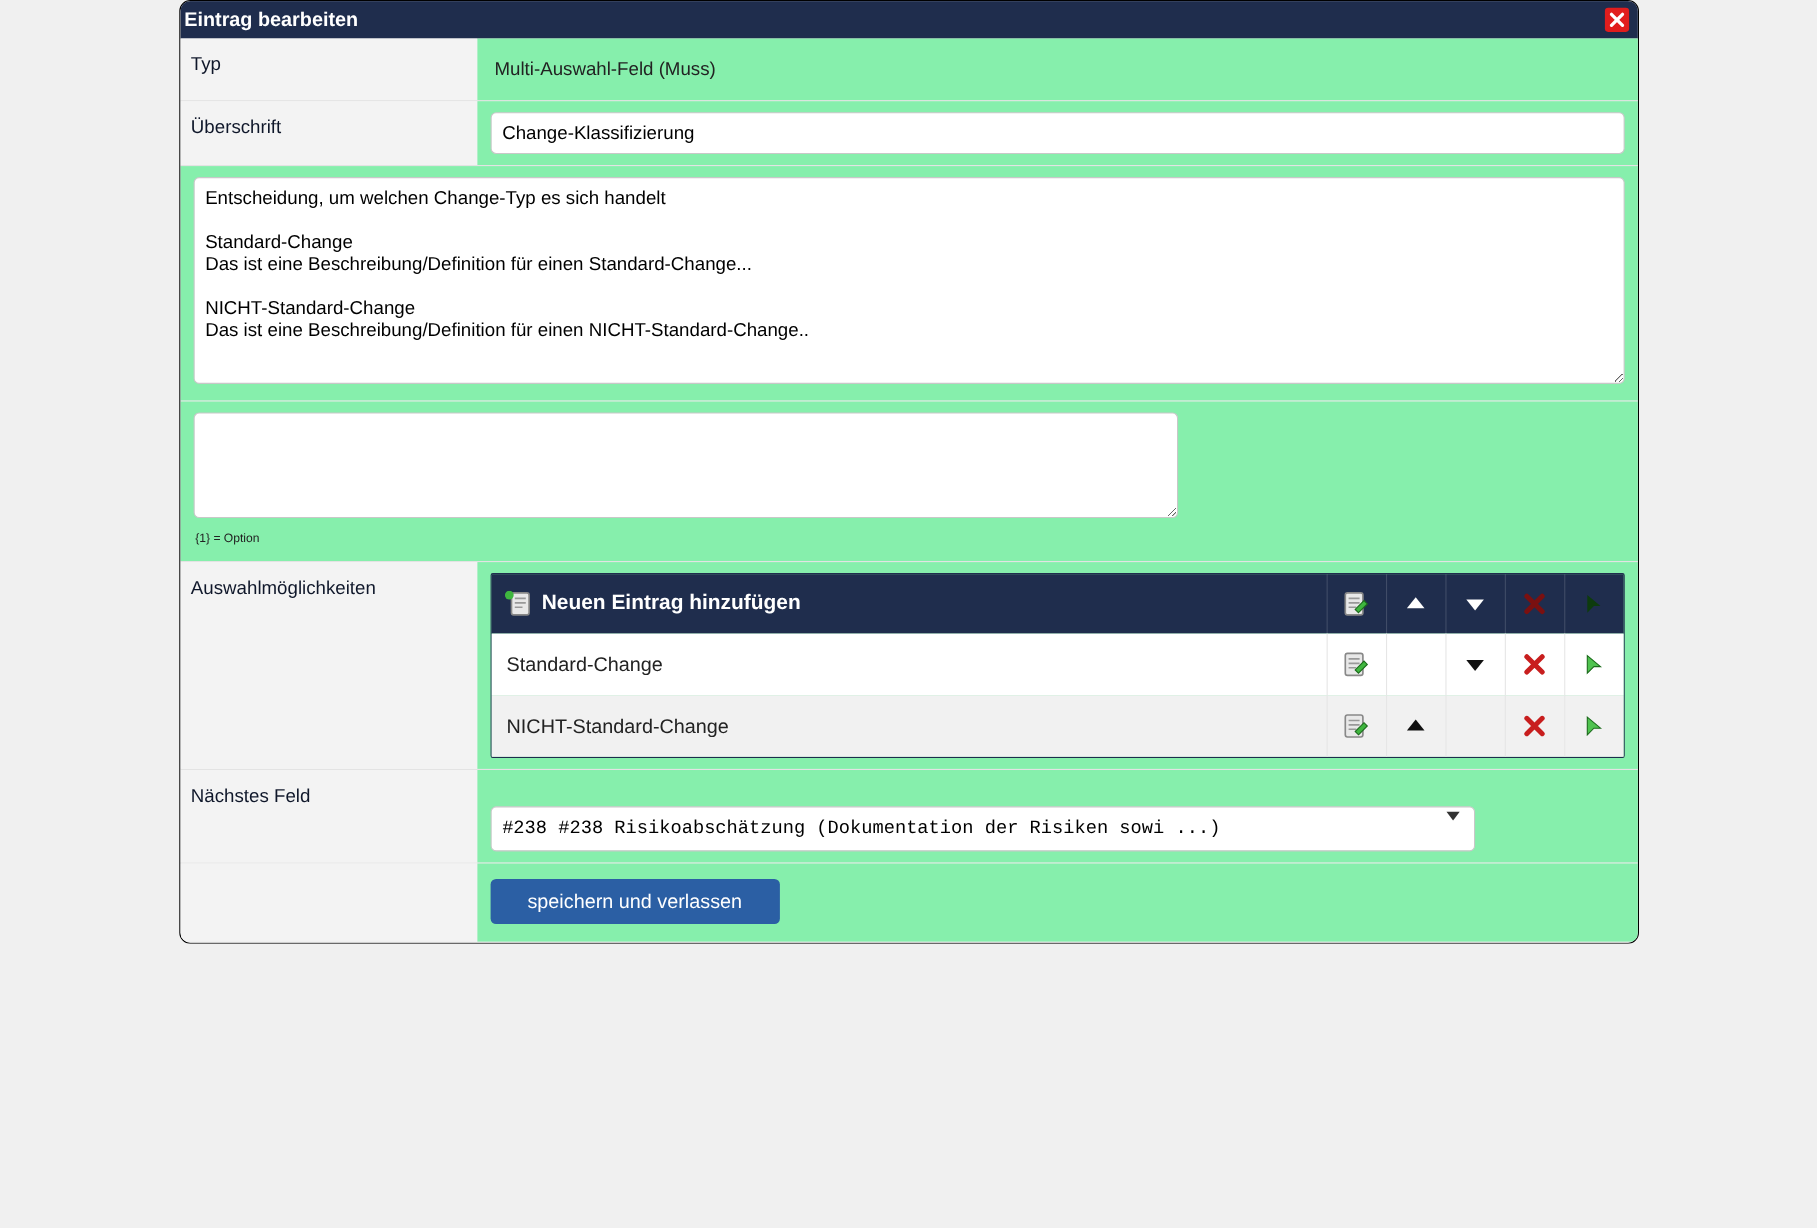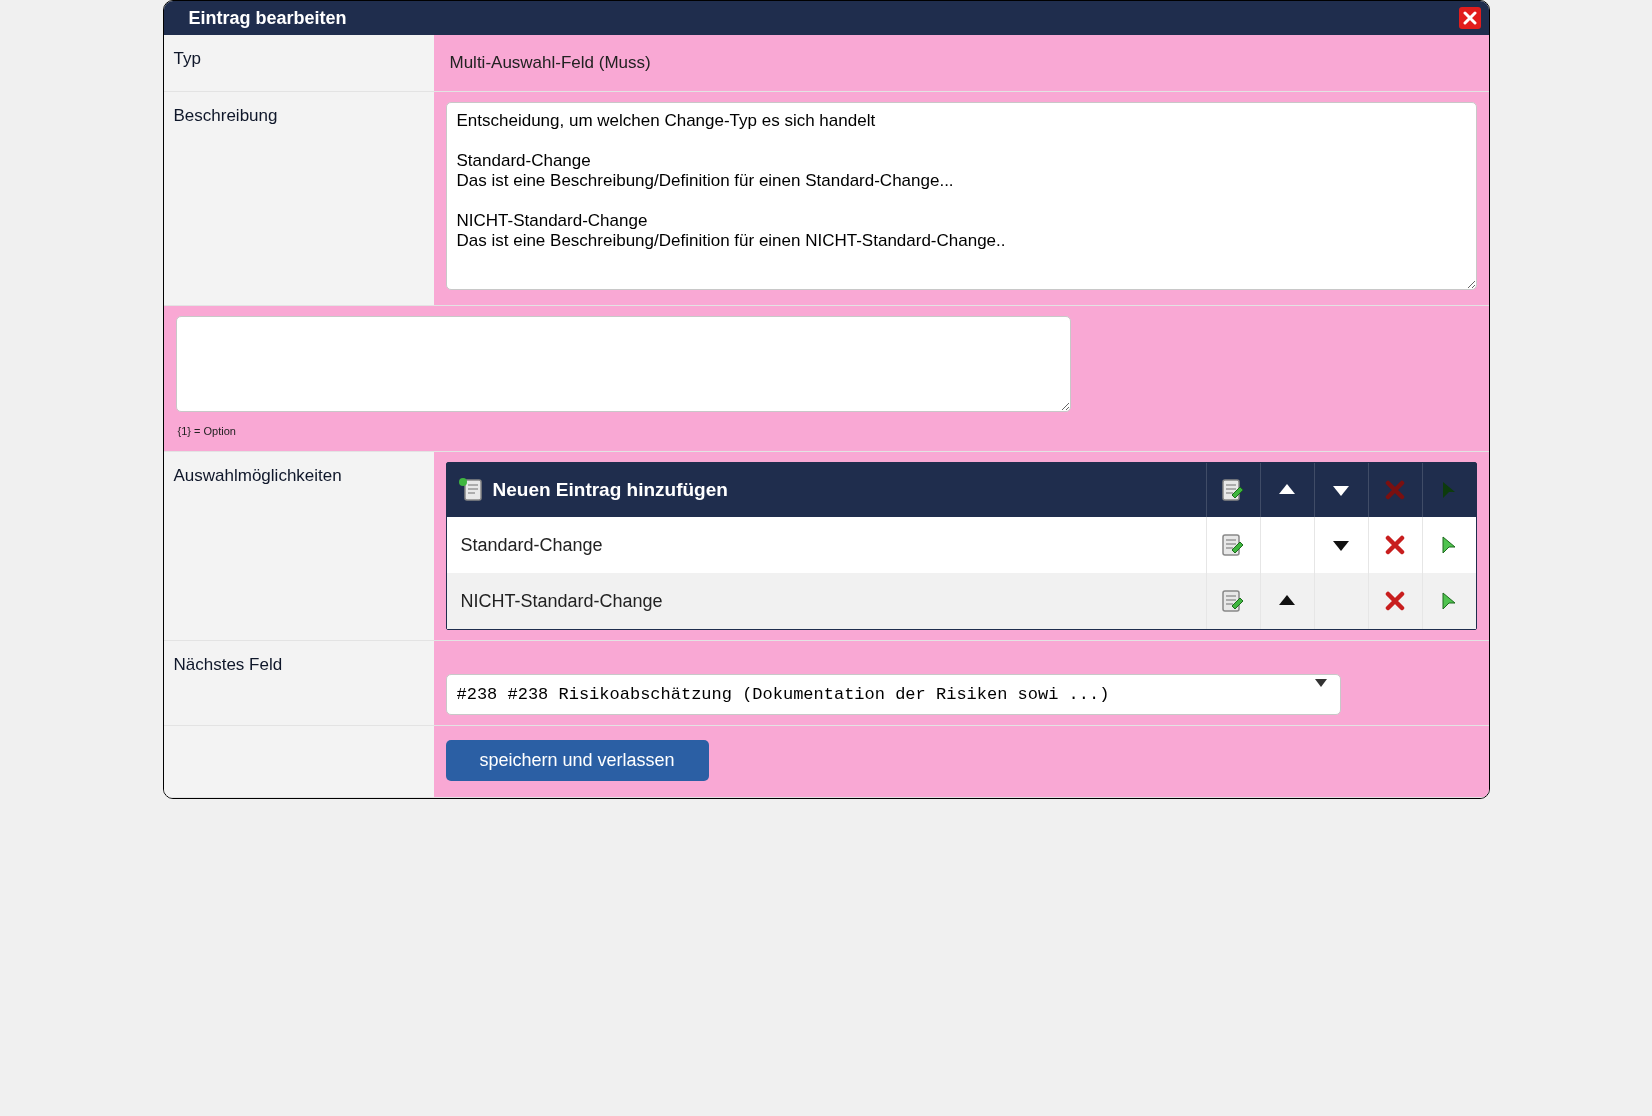--- a/index.html
+++ b/index.html
@@ -17,21 +17,21 @@
     border: 1px solid #000;
     border-radius: 10px;
     overflow: hidden;
   }
   .dialog-header {
     background: #1f2d4d;
     color: #fff;
     display: flex;
     align-items: center;
     justify-content: space-between;
-    padding: 6px 8px 6px 25px;
+    padding: 6px 8px 6px 4px;
   }
   .dialog-header .title {
     font-weight: bold;
     font-size: 18px;
   }
   .dialog-header .close-btn {
     width: 22px; height: 22px;
     background: #e11d1d;
     border-radius: 3px;
     display:flex; align-items:center; justify-content:center;
@@ -46,21 +46,21 @@
   .form-row .label-col {
     width:270px;
     padding:14px 10px;
     background:#f3f3f3;
     font-size:17px;
     color:#0f172a;
   }
   .form-row .field-col {
     flex:1;
     padding:10px 12px;
-    background:#f9a8d4;
+    background:#86efac;
     font-size:17px;
   }
   .static-text { padding:8px 4px; }
 
   input[type=text].text-input, textarea.text-input {
     width:100%;
     font-family:inherit;
     font-size:17px;
     padding:8px 10px;
     border:1px solid #c8c8c8;
@@ -216,23 +216,28 @@
     </div>
   </div>
 
   <div class="form-row">
     <div class="label-col">Typ</div>
     <div class="field-col">
       <div class="static-text">Multi-Auswahl-Feld (Muss)</div>
     </div>
   </div>
 
-
-  <div class="form-row">
-    <div class="label-col">Beschreibung</div>
+  <div class="form-row">
+    <div class="label-col">Überschrift</div>
+    <div class="field-col">
+      <input type="text" class="text-input" value="Change-Klassifizierung" style="">
+    </div>
+  </div>
+
+  <div class="form-row">
     <div class="field-col">
       <textarea class="text-input description" style="">Entscheidung, um welchen Change-Typ es sich handelt
 
 Standard-Change
 Das ist eine Beschreibung/Definition für einen Standard-Change...
 
 NICHT-Standard-Change
 Das ist eine Beschreibung/Definition für einen NICHT-Standard-Change..</textarea>
     </div>
   </div>

